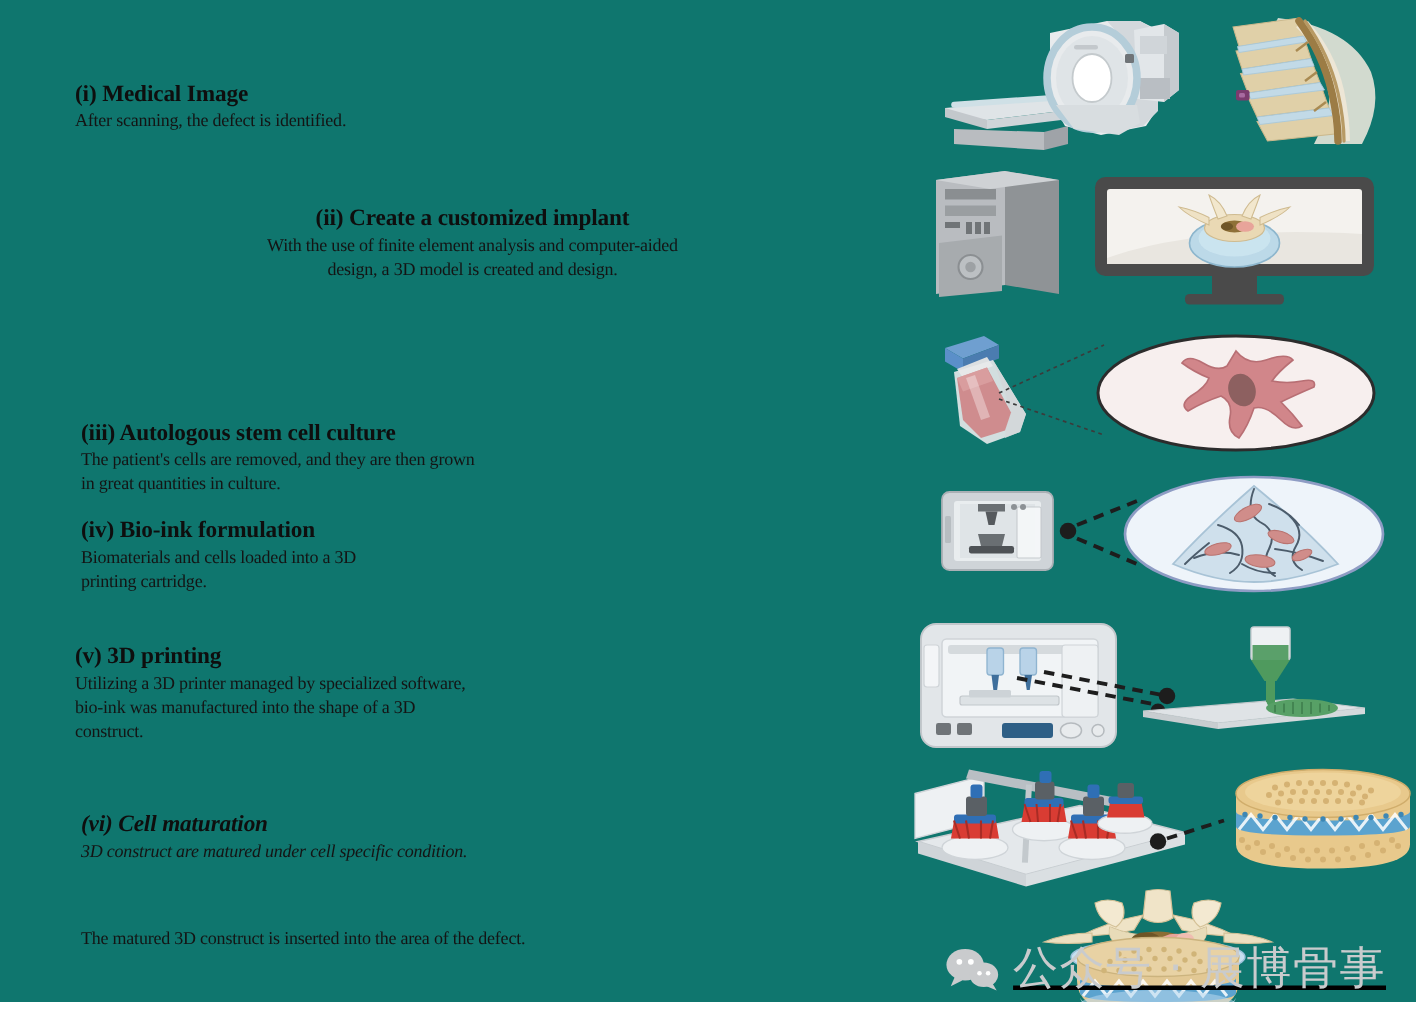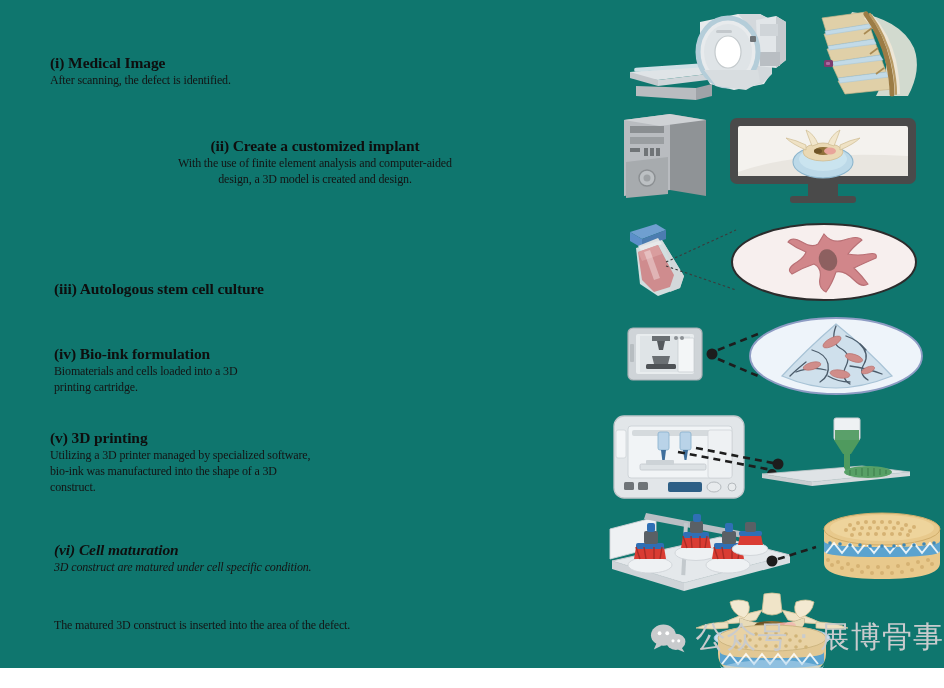--- a/index.html
+++ b/index.html
@@ -58,28 +58,29 @@
   .fig-row {
     position: absolute;
     left: 0;
     width: 344px;
   }
   .fig-svg { display: block; }
 
   
   #watermark {
     position: absolute;
-    left: 650px;
+    left: 630px;
     top: 622px;
     width: 294px;
     height: 48px;
     display: flex;
-    align-items: flex-start;
+    align-items: center;
     gap: 9px;
     pointer-events: none;
+    text-decoration: underline;
   }
   #watermark .wm-text {
     font-family: "DejaVu Sans", "Liberation Sans", sans-serif;
     font-size: 30px;
     color: #c9cbcd;
     letter-spacing: 1px;
     line-height: 1;
     white-space: nowrap;
   }
 </style>
@@ -96,20 +97,22 @@
     </div>
 
     <div class="step-block" style="top:136px;text-align:center;">
       <div class="step-title">(ii) Create a customized implant</div>
       <div class="step-body">With the use of finite element analysis and computer-aided
 design, a 3D model is created and design.</div>
     </div>
 
     <div class="step-block indented" style="top:242px;margin-top:37px;">
       <div class="step-title">(iii) Autologous stem cell culture</div>
+      <div class="step-body">The patient's cells are removed, and they are then grown
+in great quantities in culture.</div>
     </div>
 
     <div class="step-block indented" style="top:344px;">
       <div class="step-title">(iv) Bio-ink formulation</div>
       <div class="step-body">Biomaterials and cells loaded into a 3D
 printing cartridge.</div>
     </div>
 
     <div class="step-block" style="top:428px;">
       <div class="step-title">(v) 3D printing</div>

